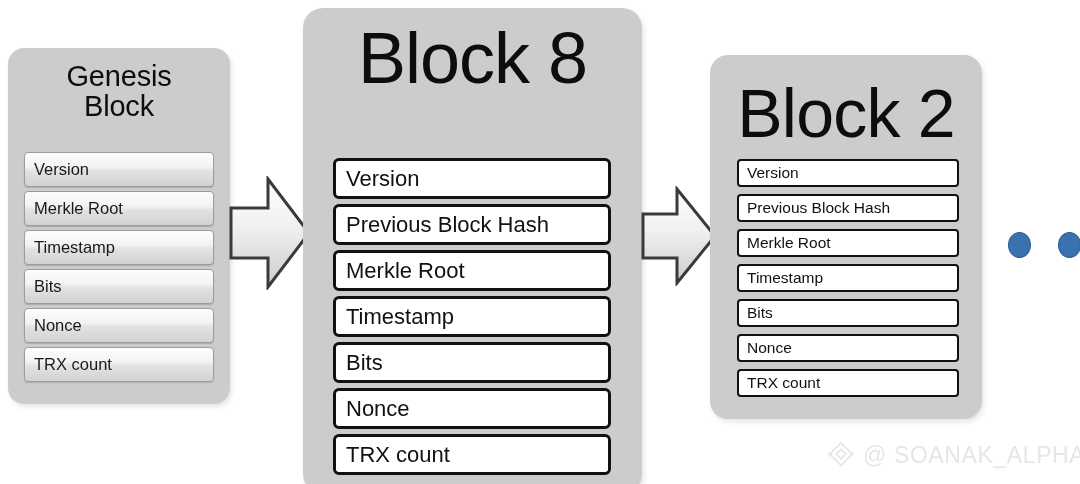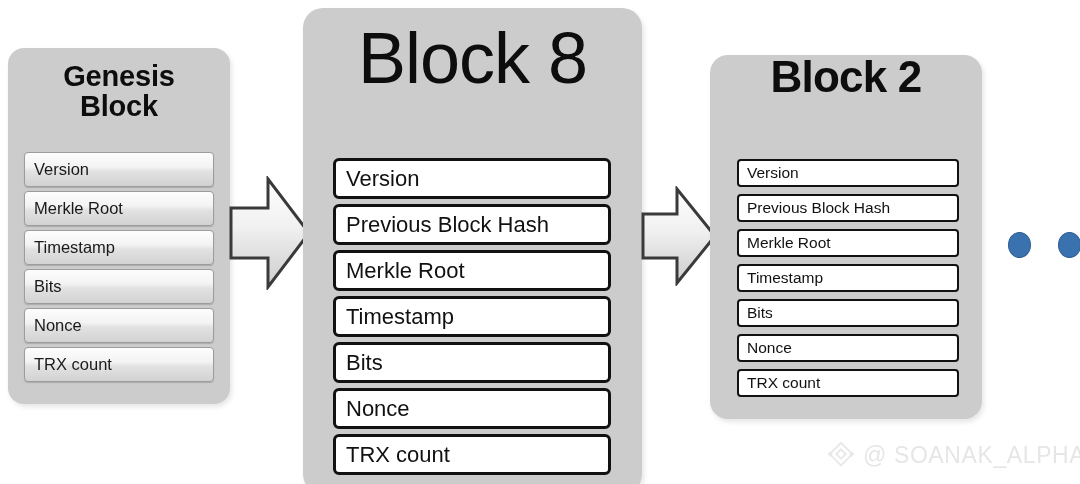--- a/index.html
+++ b/index.html
@@ -42,21 +42,21 @@
   
   #genesis-panel {
     left: 8px;
     top: 48px;
     width: 222px;
     height: 356px;
     border-radius: 16px;
   }
   #genesis-panel .panel-title {
     font-size: 29px;
-    font-weight: bold;
+    font-weight: normal;
     letter-spacing: -0.2px;
     margin-top: 14px;
     margin-bottom: 19px;
   }
   .genesis-fields {
     position: absolute;
     left: 16px;
     top: 104px;
     width: 190px;
   }
@@ -116,24 +116,24 @@
 
   
   #block2-panel {
     left: 710px;
     top: 55px;
     width: 272px;
     height: 364px;
     border-radius: 18px;
   }
   #block2-panel .panel-title {
-    font-size: 44px;
-    font-weight: bold;
+    font-size: 68px;
+    font-weight: normal;
     letter-spacing: -0.8px;
-    margin-top: 0;
+    margin-top: 24px;
   }
   .block2-fields {
     position: absolute;
     left: 27px;
     top: 104px;
     width: 222px;
   }
   .block2-fields .field-outline {
     height: 28px;
     margin-bottom: 7px;

